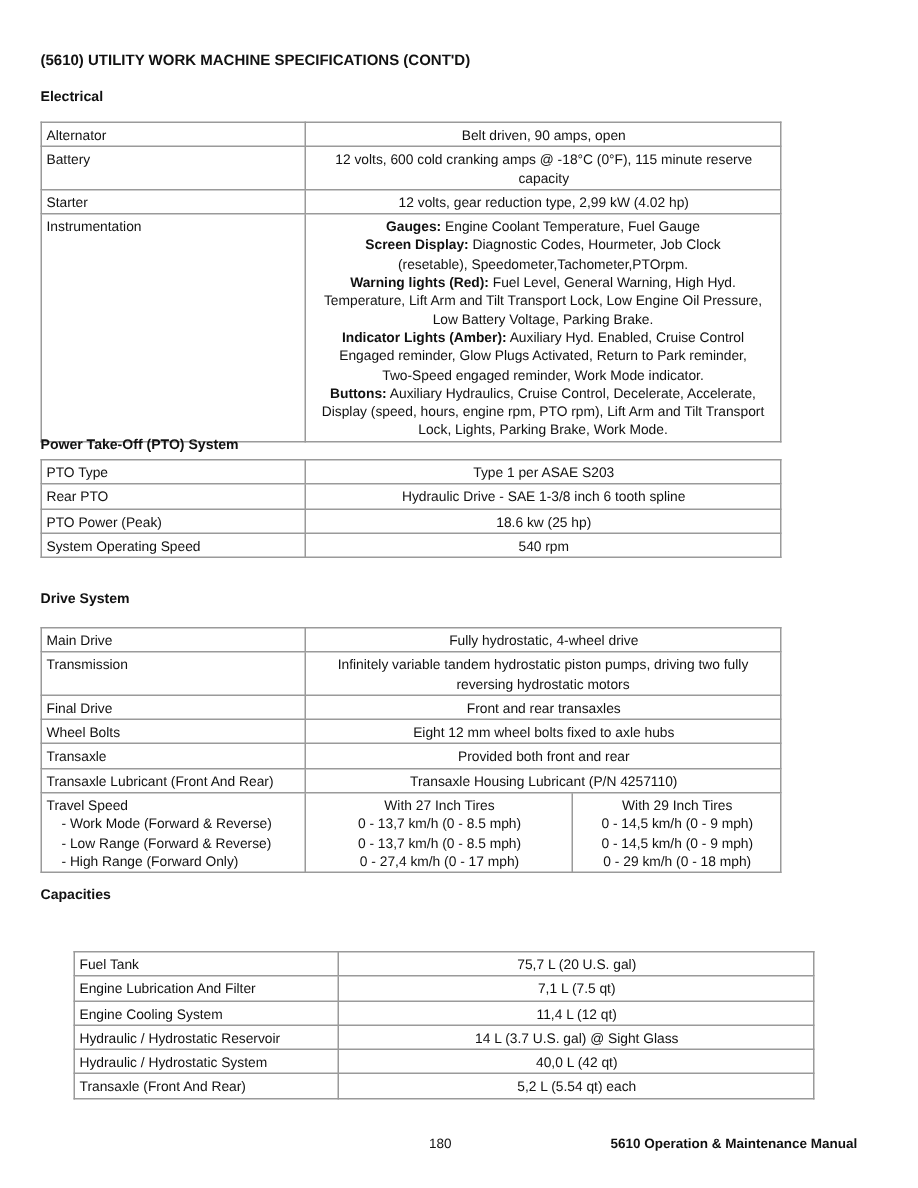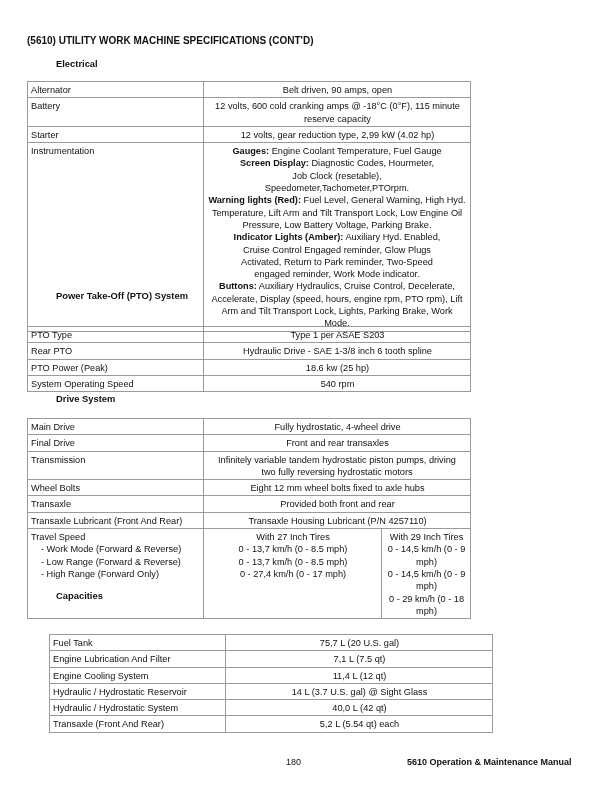--- a/index.html
+++ b/index.html
@@ -1,20 +1,20 @@
 <!DOCTYPE html>
 <html><head>
 <meta charset="utf-8">
 <style>
   html, body { margin:0; padding:0; background:#ffffff; }
   body { width:612px; height:792px; position:relative; overflow:hidden;
          font-family:"Liberation Sans", sans-serif; color:#111; }
   .page-title { position:absolute; left:27px; top:35px; font-size:10px; font-weight:bold; }
-  .section-title { position:absolute; left:27px; font-size:9.4px; font-weight:bold;margin-left:29px; }
-  table.spec { position:absolute; left:27px; width:444px; border-collapse:collapse;
+  .section-title { position:absolute; left:27px; font-size:9.4px; font-weight:bold; }
+  table.spec { position:absolute; left:27px; width:494px; border-collapse:collapse;
                font-size:9.2px; line-height:12.3px; }
   table.spec td { border:1.2px solid #9a9a9a; padding:2px 2px 1px 3px; vertical-align:top; }
   table.spec tr { }
   td.lab { width:170px; text-align:left; }
   td.val { text-align:center; }
   td.val b { font-weight:bold; }
   .indent { padding-left:10px; }
   .footer-page { position:absolute; left:286px; top:757px; font-size:9px; font-weight:normal; }
   .footer-title { position:absolute; left:407px; top:757px; font-size:9px; font-weight:bold; }
 </style>
@@ -45,21 +45,21 @@
       <div style="padding:0 24px;"><b>Screen Display:</b><span> Diagnostic Codes, Hourmeter, Job Clock (resetable), Speedometer,Tachometer,PTOrpm.</span></div>
       <div><b>Warning lights (Red):</b><span> Fuel Level, General Warning, High Hyd. Temperature, Lift Arm and Tilt Transport Lock, Low Engine Oil Pressure, Low Battery Voltage, Parking Brake.</span></div>
       <div style="padding:0 14px;"><b>Indicator Lights (Amber):</b><span> Auxiliary Hyd. Enabled, Cruise Control Engaged reminder, Glow Plugs Activated, Return to Park reminder, Two-Speed engaged reminder, Work Mode indicator.</span></div>
       <div><b>Buttons:</b><span> Auxiliary Hydraulics, Cruise Control, Decelerate, Accelerate, Display (speed, hours, engine rpm, PTO rpm), Lift Arm and Tilt Transport Lock, Lights, Parking Brake, Work Mode.</span></div>
     </td>
   </tr>
 </tbody>
   </table>
 
 <div class="section-title" style="top:290px;">Power Take-Off (PTO) System</div>
-<table class="spec" style="top:326px;">
+<table class="spec" style="top:306px;">
   <tbody>
       <tr>
     <td class="lab">PTO Type</td>
     <td class="val">Type 1 per ASAE S203</td>
   </tr>
   <tr>
     <td class="lab">Rear PTO</td>
     <td class="val">Hydraulic Drive - SAE 1-3/8 inch 6 tooth spline</td>
   </tr>
   <tr>
@@ -74,26 +74,26 @@
   </table>
 
 <div class="section-title" style="top:393px;">Drive System</div>
 <table class="spec" style="top:418px;">
   <tbody>
       <tr>
     <td class="lab">Main Drive</td>
     <td class="val" colspan="2">Fully hydrostatic, 4-wheel drive</td>
   </tr>
   <tr>
+    <td class="lab">Transmission</td>
+    <td class="val" colspan="2" style="padding:2px 8px 1px 8px;">Infinitely variable tandem hydrostatic piston pumps, driving two fully reversing hydrostatic motors</td>
+  </tr>
+  <tr>
     <td class="lab">Final Drive</td>
     <td class="val" colspan="2">Front and rear transaxles</td>
-  </tr>
-  <tr>
-    <td class="lab">Transmission</td>
-    <td class="val" colspan="2" style="padding:2px 8px 1px 8px;">Infinitely variable tandem hydrostatic piston pumps, driving two fully reversing hydrostatic motors</td>
   </tr>
   <tr>
     <td class="lab">Wheel Bolts</td>
     <td class="val" colspan="2">Eight 12 mm wheel bolts fixed to axle hubs</td>
   </tr>
   <tr>
     <td class="lab">Transaxle</td>
     <td class="val" colspan="2">Provided both front and rear</td>
   </tr>
   <tr>

